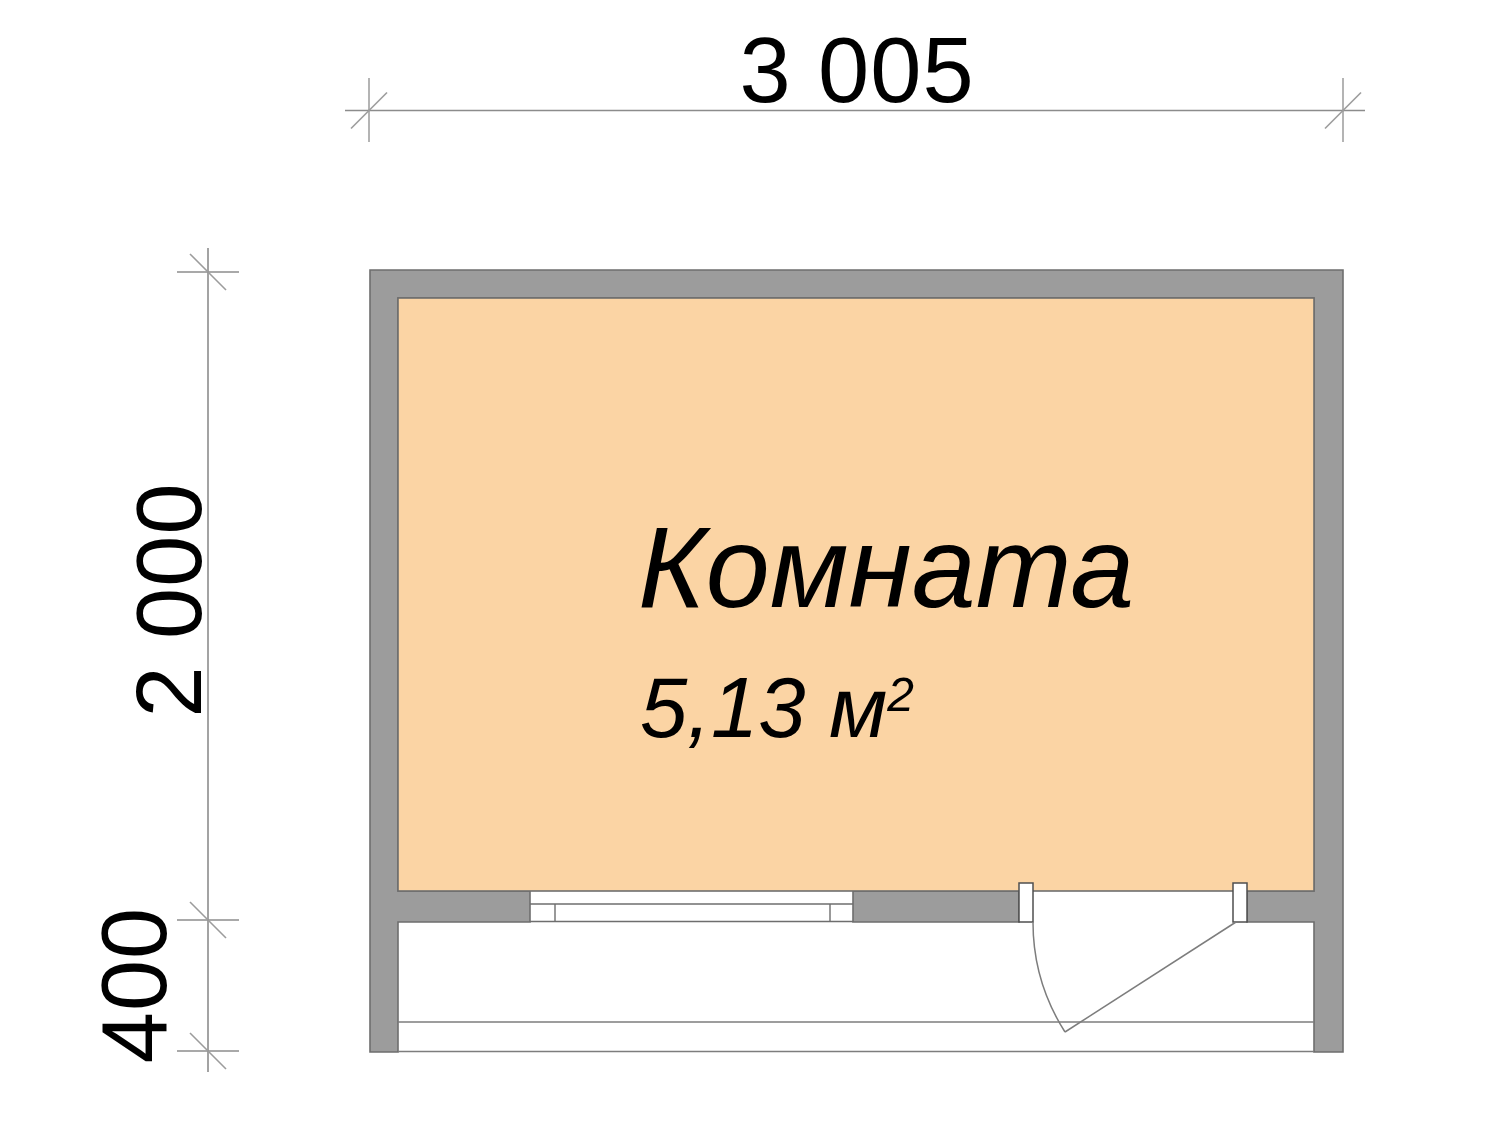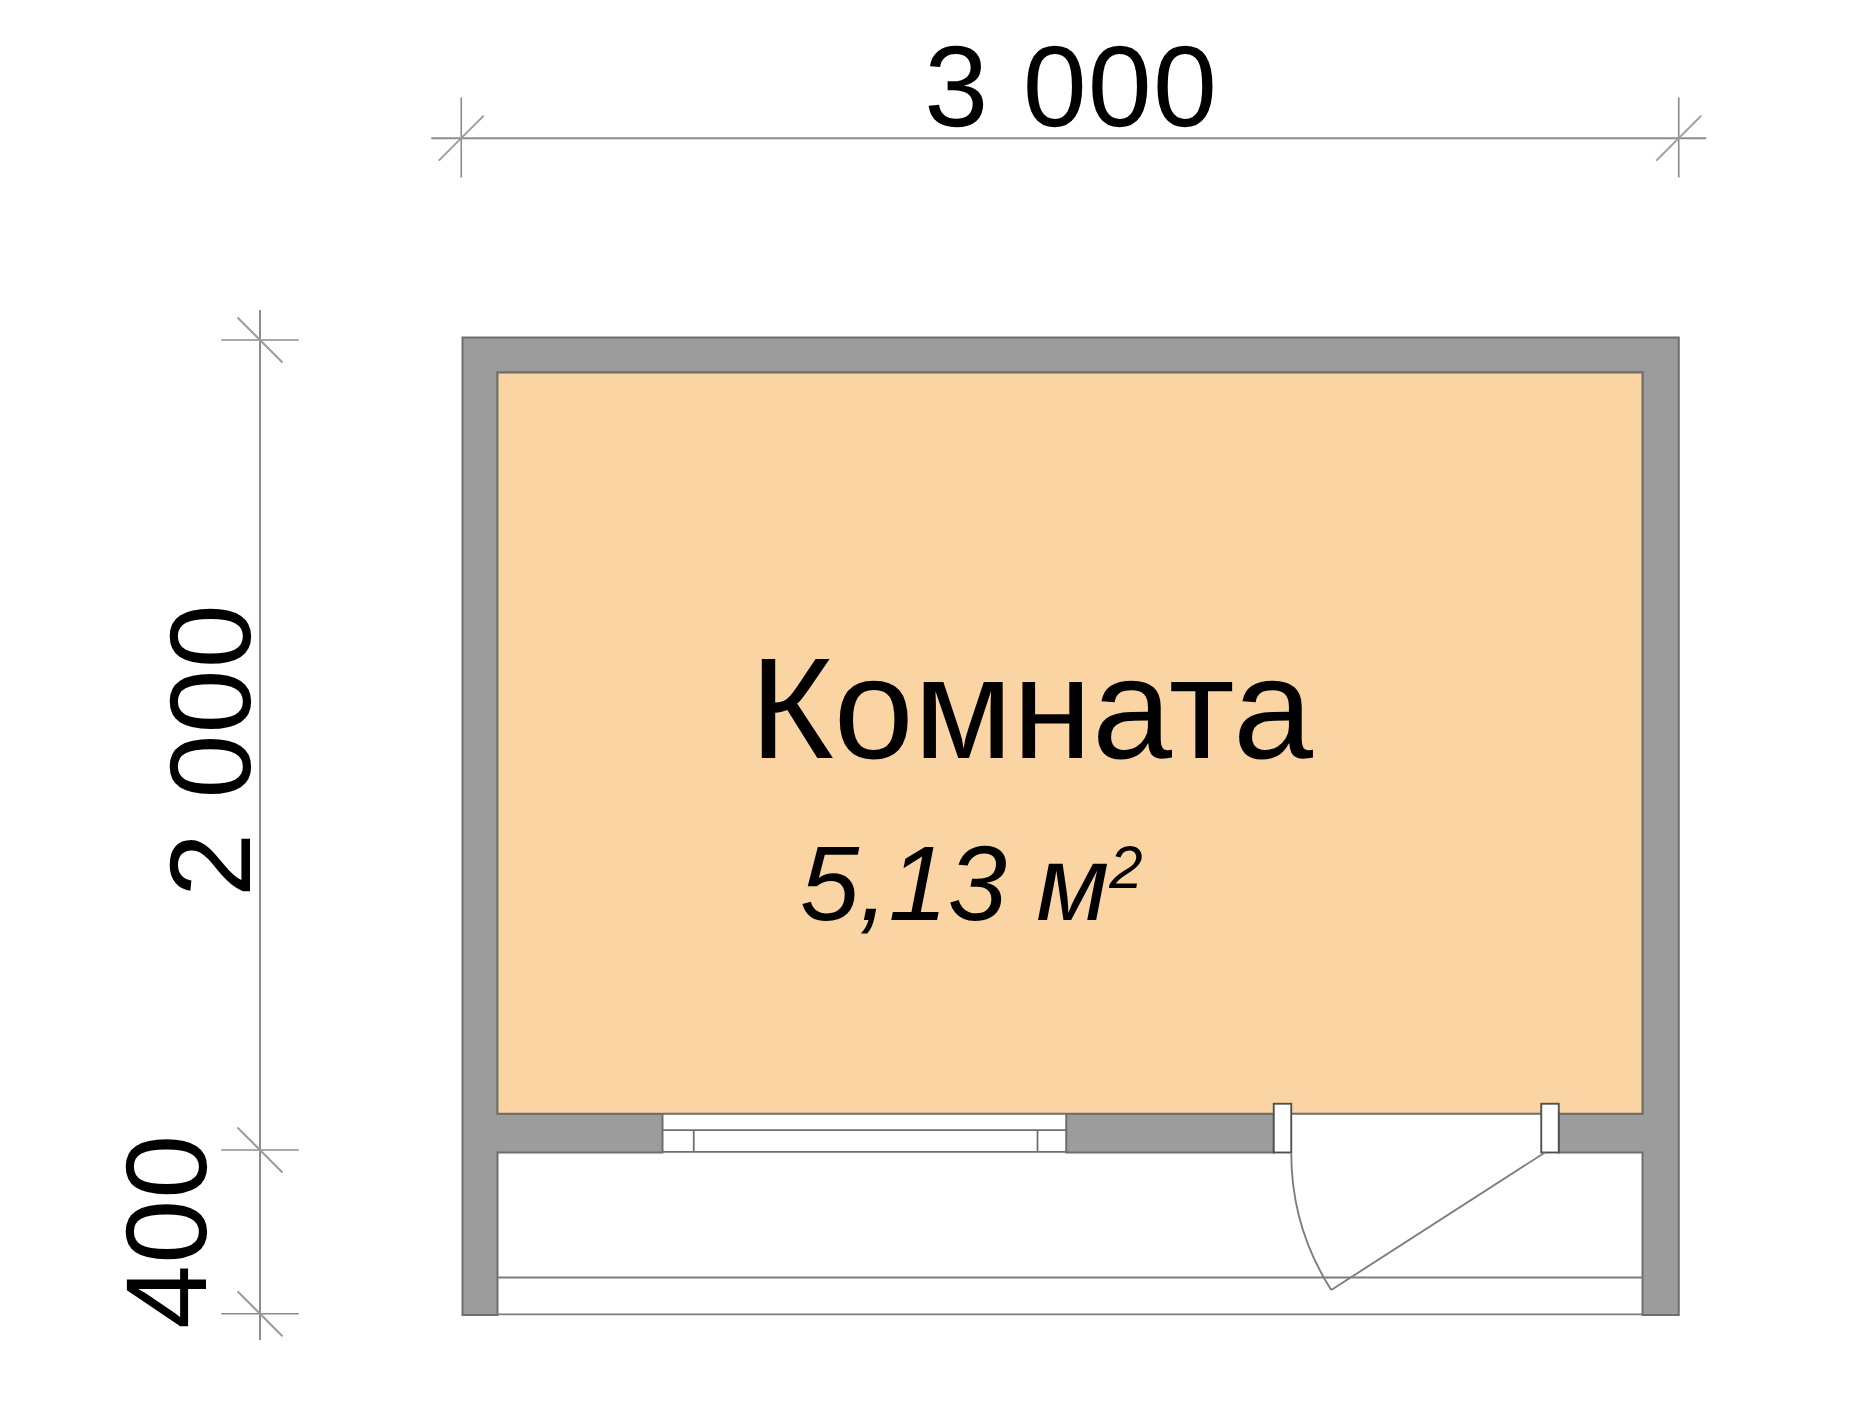--- a/index.html
+++ b/index.html
@@ -74,25 +74,25 @@
       <path d="M1033,922 A204,204 0 0 0 1065,1032" fill="none" stroke="#7D7D7D" stroke-width="1.5"></path>
       <line x1="1065" y1="1032" x2="1236" y2="922" stroke="#7D7D7D" stroke-width="1.5"></line>
     </g>
 
     <g>
       <line x1="398" y1="1022" x2="1314" y2="1022" stroke="#7D7D7D" stroke-width="1.5"></line>
       <line x1="398" y1="1051.5" x2="1314" y2="1051.5" stroke="#7D7D7D" stroke-width="1.5"></line>
     </g>
   </svg>
 
-  <div class="label dim-label" style="left:857px; top:70px;">3 000</div>
+  <div class="label dim-label" style="left:857px; top:70px;">3 005</div>
 
   <div class="label dim-label vertical" style="left:169px; top:600px;">2 000</div>
 
   <div class="label dim-label vertical" style="left:134px; top:985px;">400</div>
 
-  <div class="label room-name" style="left:600px; top:510px;">Комната</div>
+  <div class="label room-name" style="left:638px; top:510px;font-style:italic;">Комната</div>
 
   <div class="label room-area" style="left:640px; top:665px;font-style:italic;">
     <span>5,13 м</span><sup class="exp">2</sup>
   </div>
 
 </div>
 
 </body></html>

